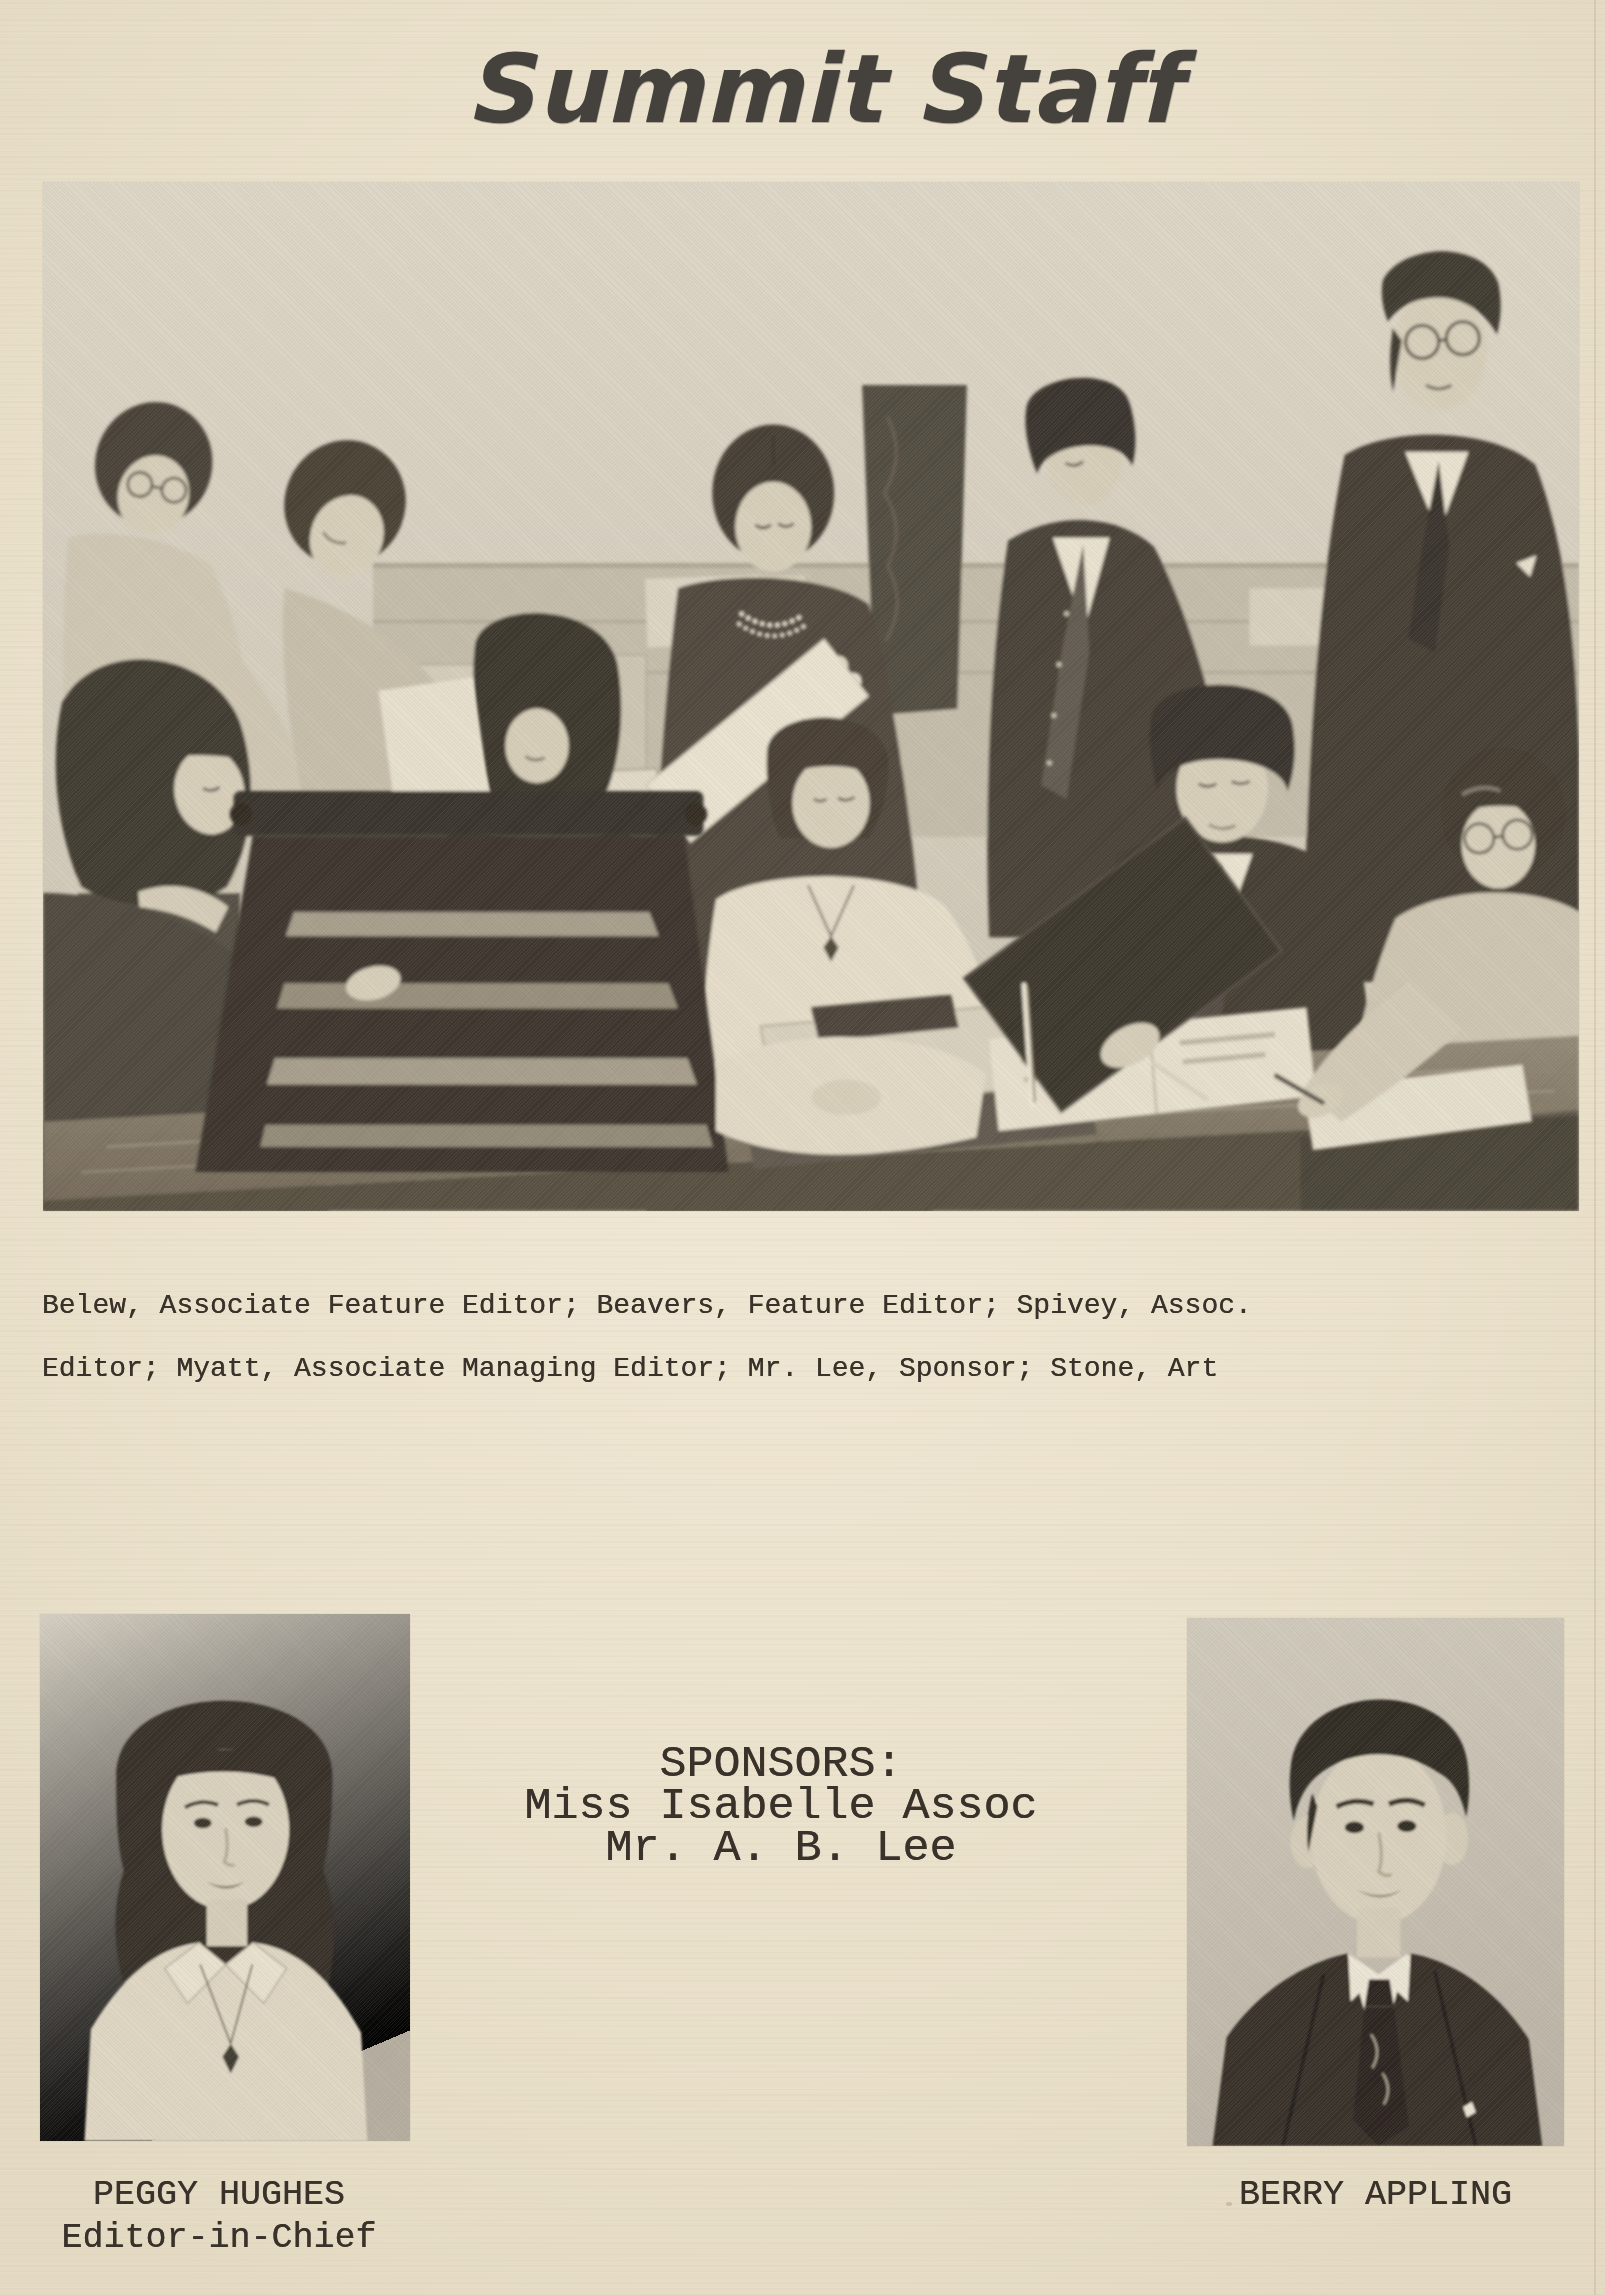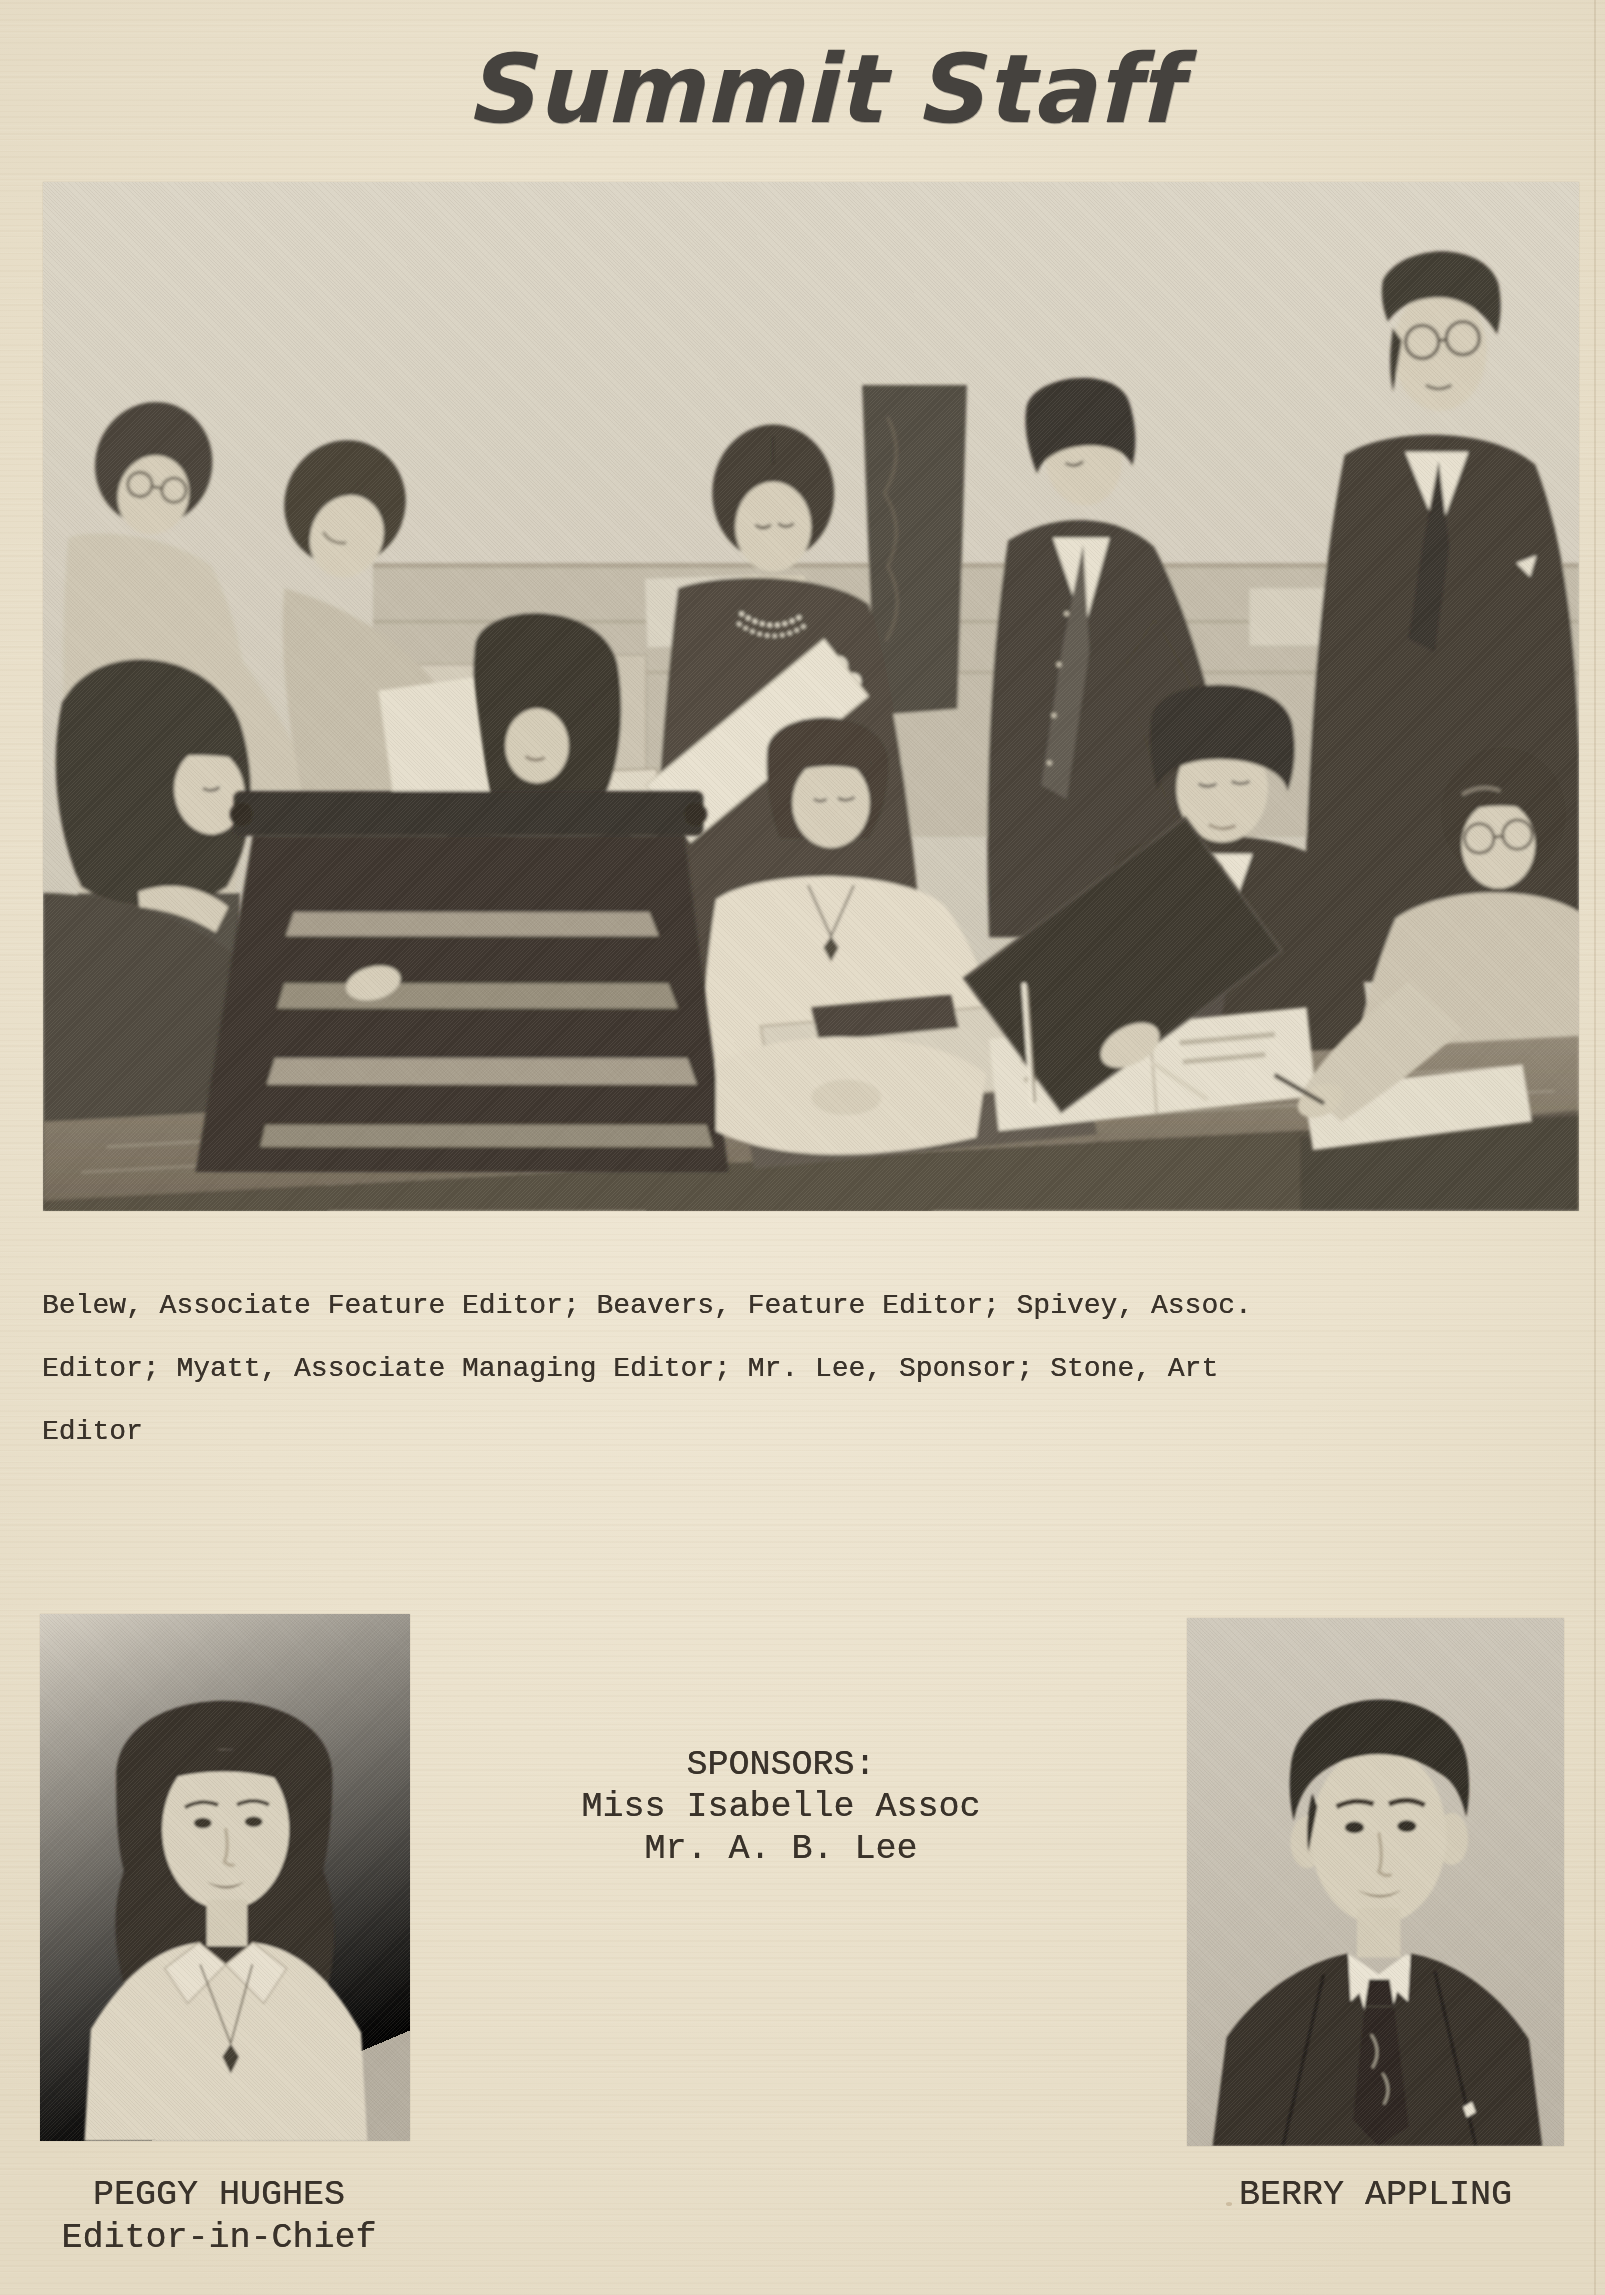--- a/index.html
+++ b/index.html
@@ -55,21 +55,21 @@
     font-family:"Liberation Mono",monospace;
     color:#39322a;
     text-shadow:0 0 0.5px rgba(57,50,42,0.85), 0.4px 0.3px 0 rgba(57,50,42,0.28);
   }
   .caption{
     position:absolute;left:42px;top:1274px;width:1549px;
     font-size:28px;line-height:63px;white-space:nowrap;
   }
   .sponsors{
     position:absolute;left:273px;top:1744px;width:1016px;
-    text-align:center;font-size:35px;line-height:42px;white-space:nowrap;
+    text-align:center;font-size:45px;line-height:42px;white-space:nowrap;
   }
   .sponsors .gap{}
   .photo-label{
     position:absolute;text-align:center;
     font-size:35px;line-height:43px;white-space:nowrap;
   }
   .label-left{left:34px;top:2174px;width:370px;}
   .label-right{left:1187px;top:2174px;width:377px;}
 </style>
 </head>
@@ -313,21 +313,20 @@
           <line x1="2015" y1="1450" x2="1942" y2="1408" stroke="#453f37" stroke-width="7" stroke-linecap="round"></line>
         </g>
       </g>
       <rect x="0" y="0" width="2419" height="1621" fill="#cfc3a9" opacity="0.10"></rect>
     </svg>
   </div>
 
   <div class="caption mono">
     <div>Belew, Associate Feature Editor; Beavers, Feature Editor; Spivey, Assoc.</div>
     <div>Editor; Myatt, Associate Managing Editor; Mr. Lee, Sponsor; Stone, Art</div>
-    <div>Editor</div>
   </div>
 
   <div class="photo portrait-left" role="img" aria-label="Portrait photo of a young woman with dark shoulder-length hair wearing a light blouse with a pendant">
     <svg viewBox="0 0 582 812" preserveAspectRatio="none">
       <defs>
         <linearGradient id="bgL" x1="0" y1="0" x2="0.3" y2="1">
           <stop offset="0" stop-color="#d6d0c4"></stop>
             <stop offset="1" stop-color="#b5ae a0"></stop>
           <stop offset="1" stop-color="#b5aea0"></stop>
         </linearGradient>

